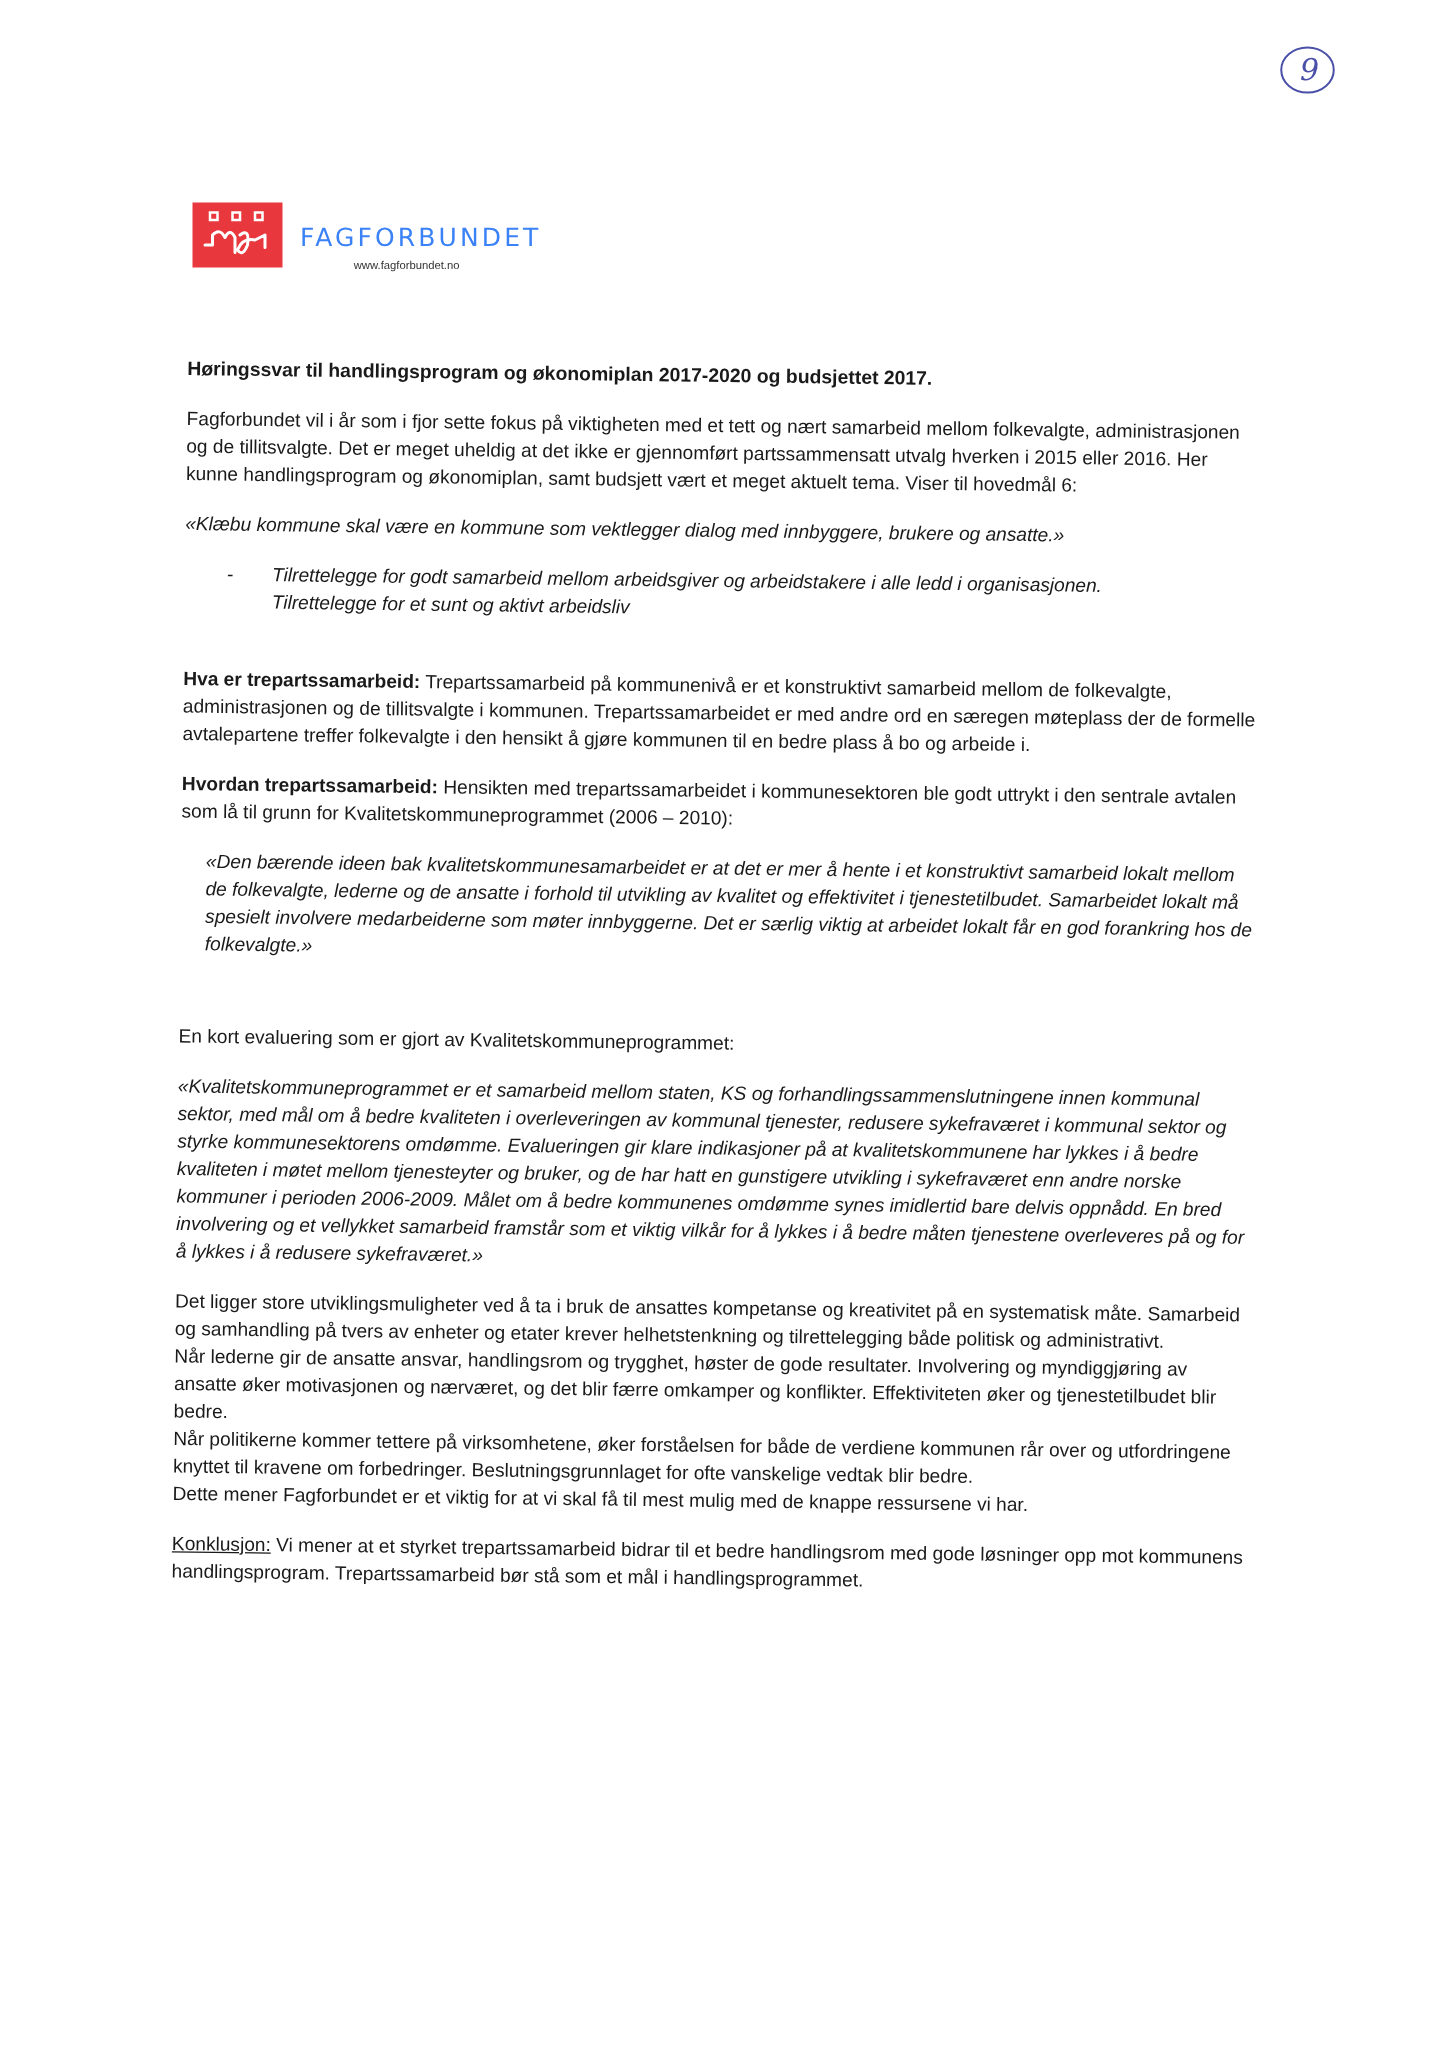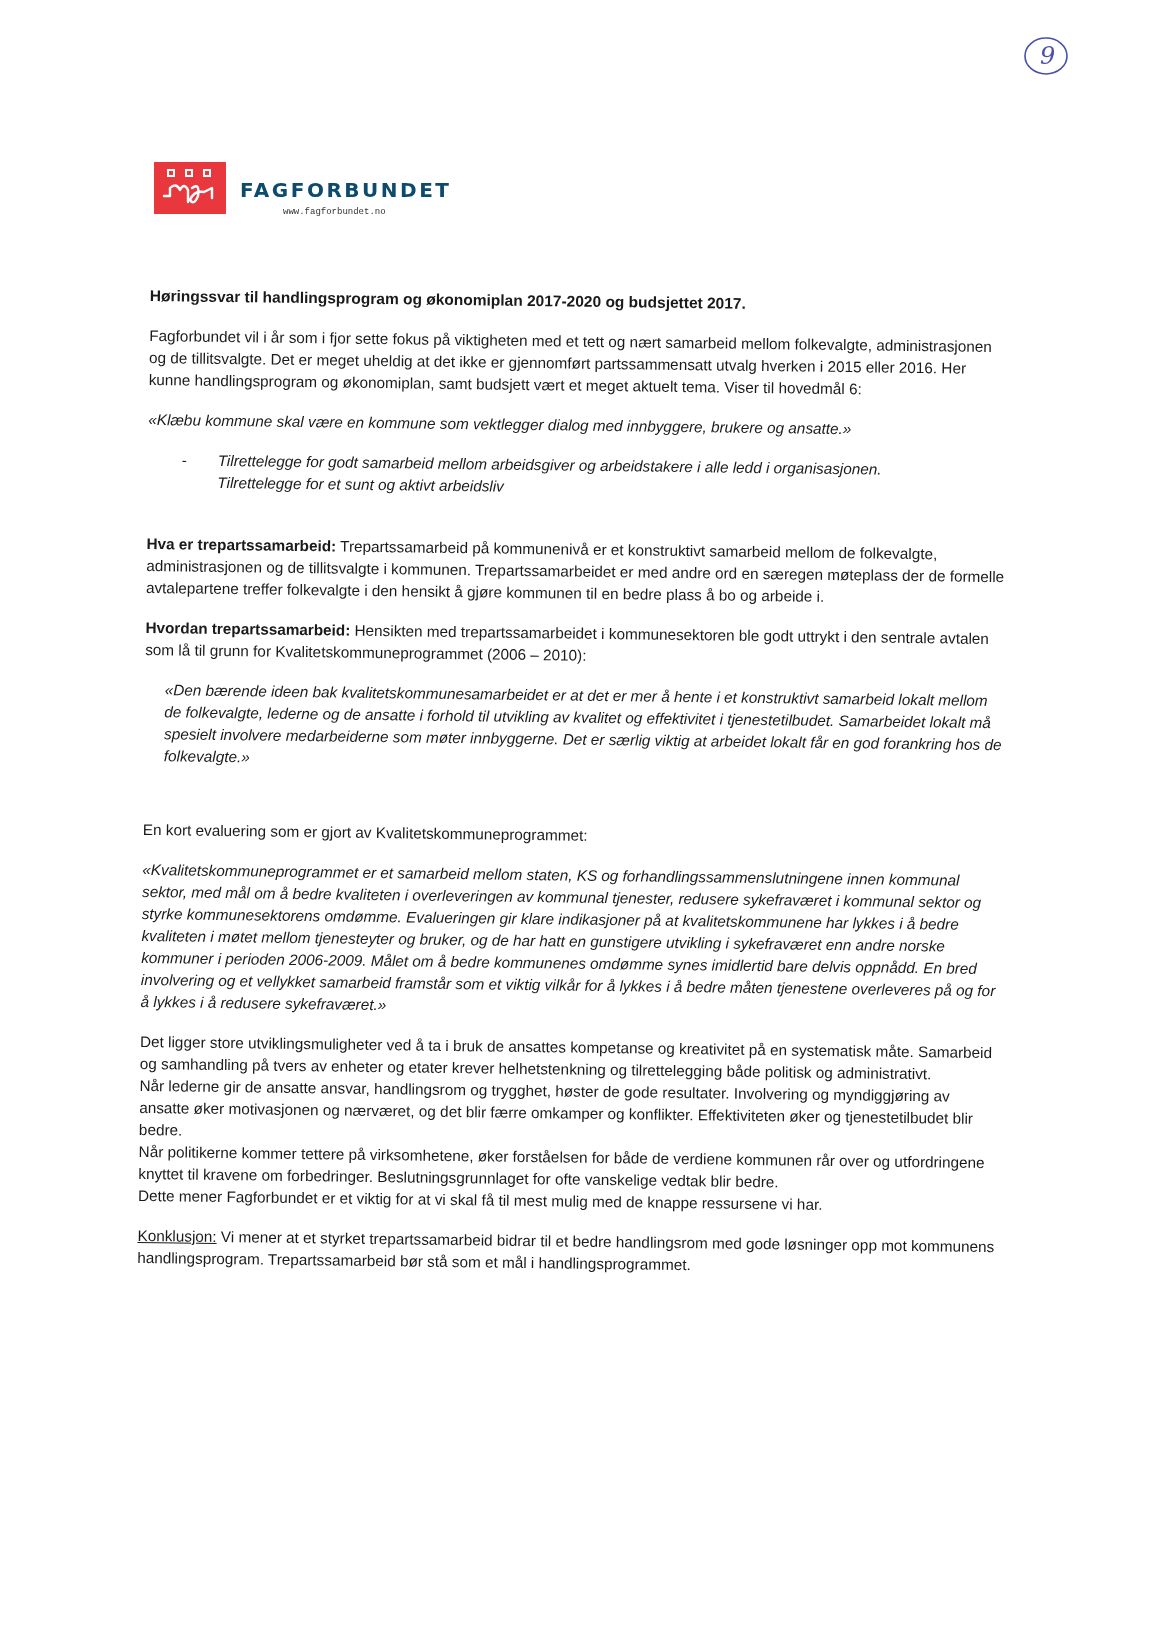--- a/index.html
+++ b/index.html
@@ -3,22 +3,22 @@
 <meta charset="utf-8">
 <style>
   html, body { margin: 0; padding: 0; background: #ffffff; }
   body { width: 1158px; height: 1636px; position: relative; overflow: hidden;
          font-family: "Liberation Sans", sans-serif; color: #1a1a1a; }
   .page-number { position: absolute; left: 1022px; top: 34px; width: 50px; height: 44px; }
   .page-number svg { width: 100%; height: 100%; }
   .logo { position: absolute; left: 154px; top: 162px; width: 72px; height: 52px; background: #e8383d; }
   .logo svg { width: 100%; height: 100%; }
   .brand { position: absolute; left: 240px; top: 178px; font-family: "DejaVu Sans", sans-serif;
-           font-weight: bold; font-size: 20px; letter-spacing: 2.5px; color: #0c4a6e; }
-  .brand-url { position: absolute; left: 283px; top: 207px; font-size: 9px; color: #333; font-family: Liberation Mono, monospace; }
+           font-weight: normal; font-size: 20px; letter-spacing: 2.5px; color: #3b82f6; }
+  .brand-url { position: absolute; left: 283px; top: 207px; font-size: 9px; color: #333; }
   .content { position: absolute; left: 150px; top: 285px; width: 860px;
              font-family: "Liberation Sans", sans-serif; font-size: 15.3px; line-height: 22px;
              transform: rotate(0.75deg); transform-origin: 0 0; }
   .title { font-weight: bold; font-size: 15.5px; margin: 0 0 18px 0; }
   p { margin: 0; }
   .para { margin-bottom: 18px; }
   .quote { font-style: italic; }
   .q1 { margin-bottom: 18px; }
   .bullet-row { display: flex; margin-left: 34px; margin-bottom: 40px; font-style: italic; }
   .bullet-dash { width: 36px; font-style: normal; }

